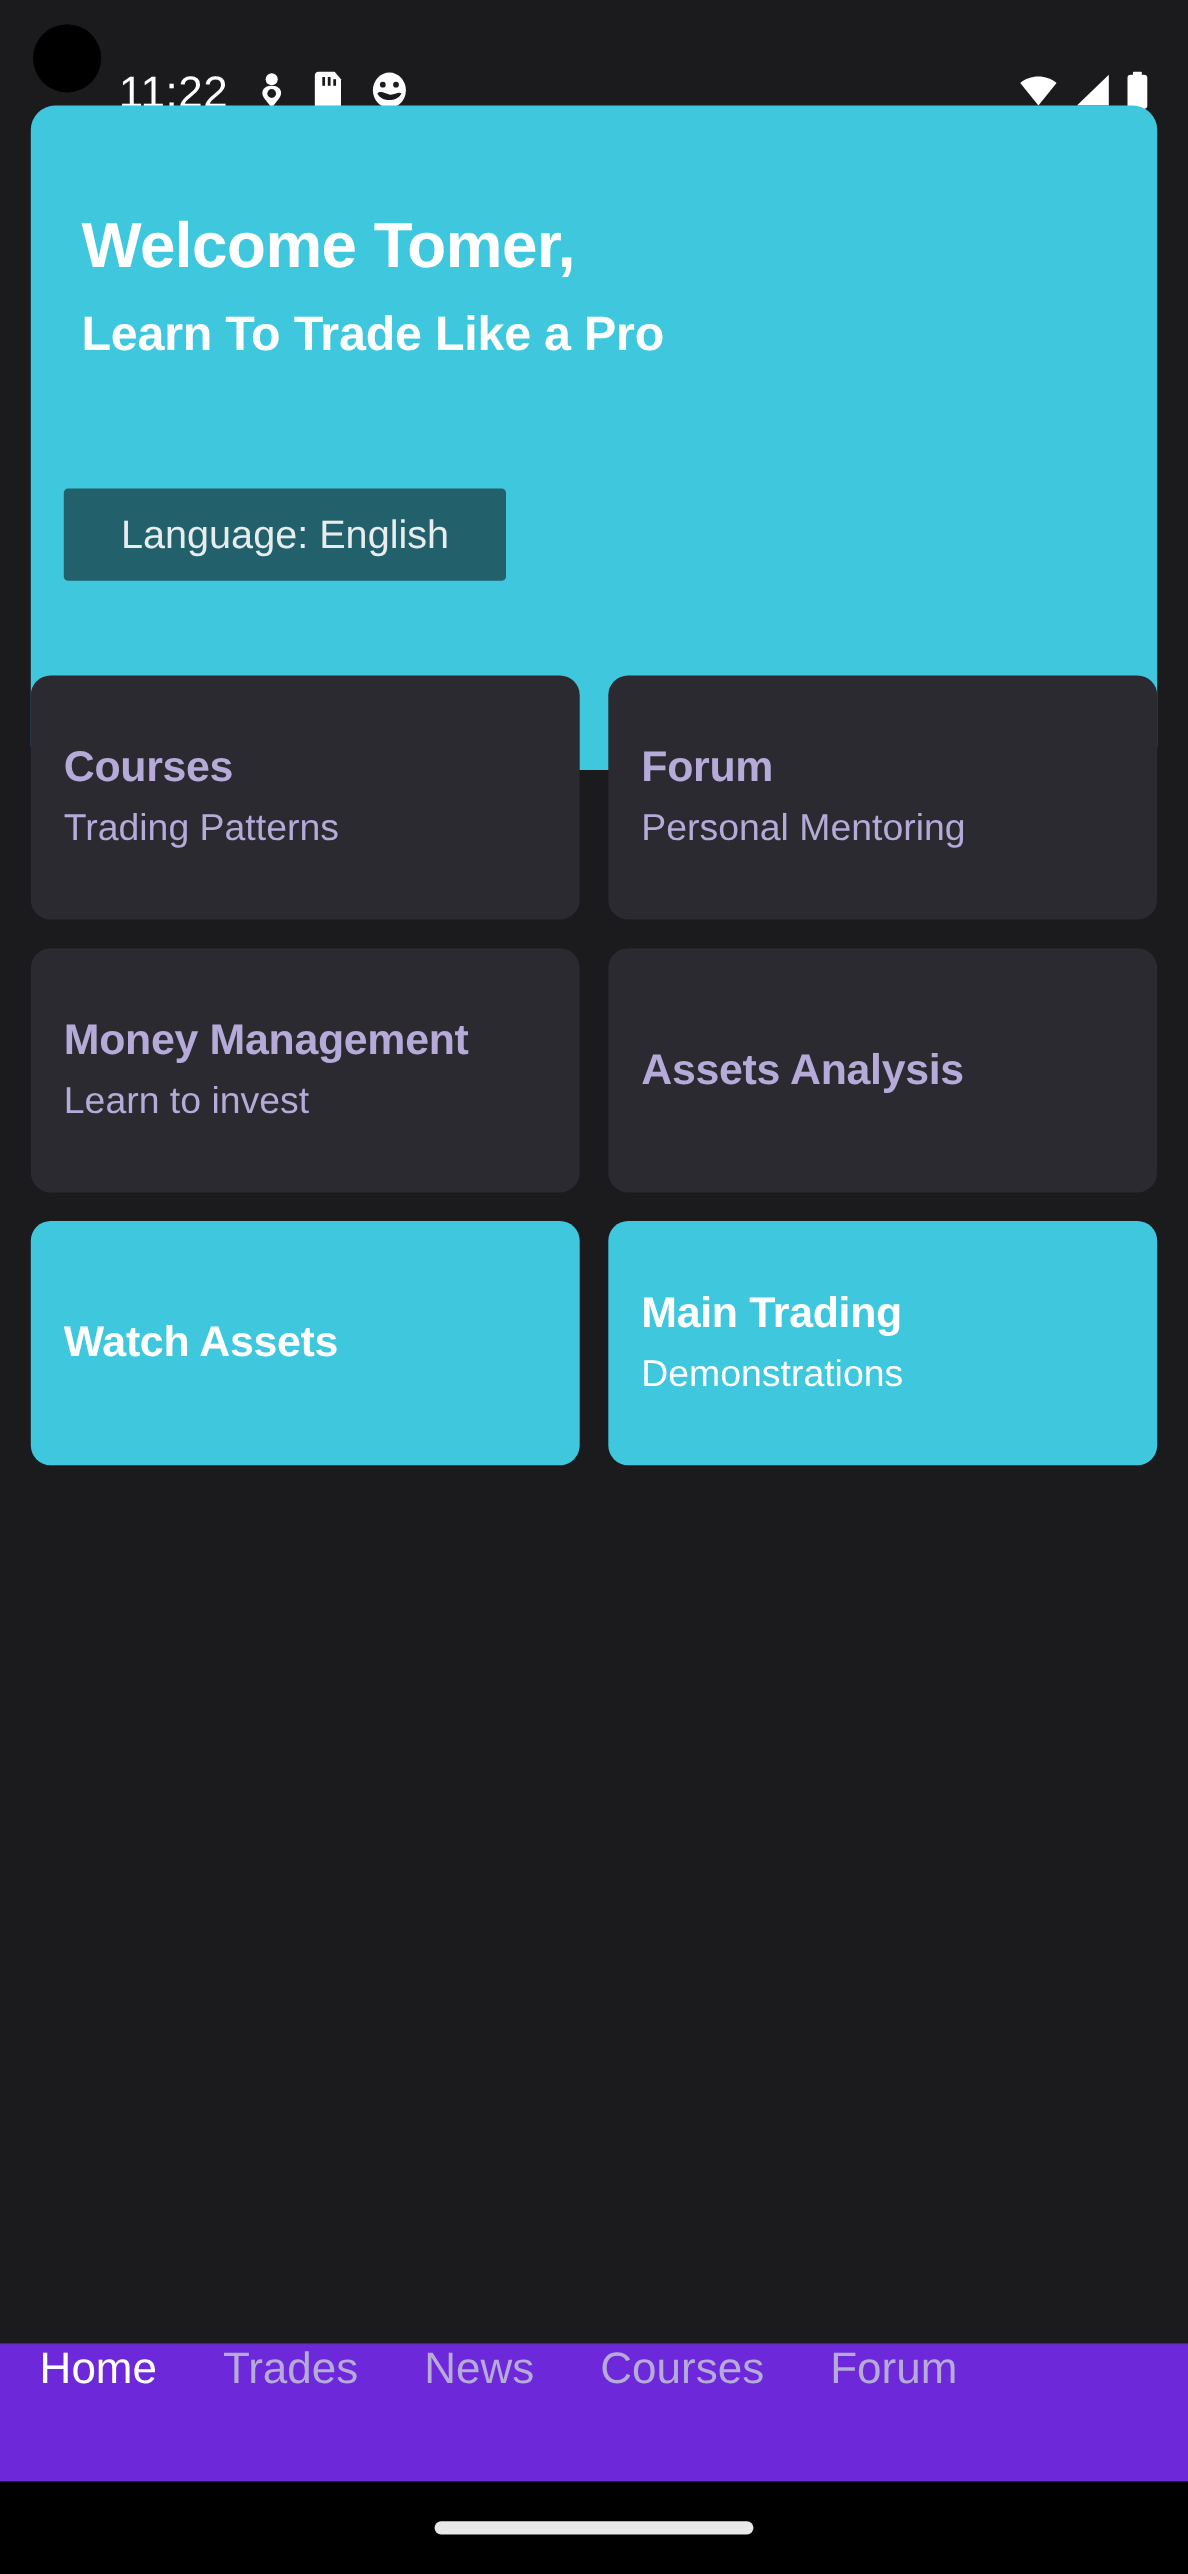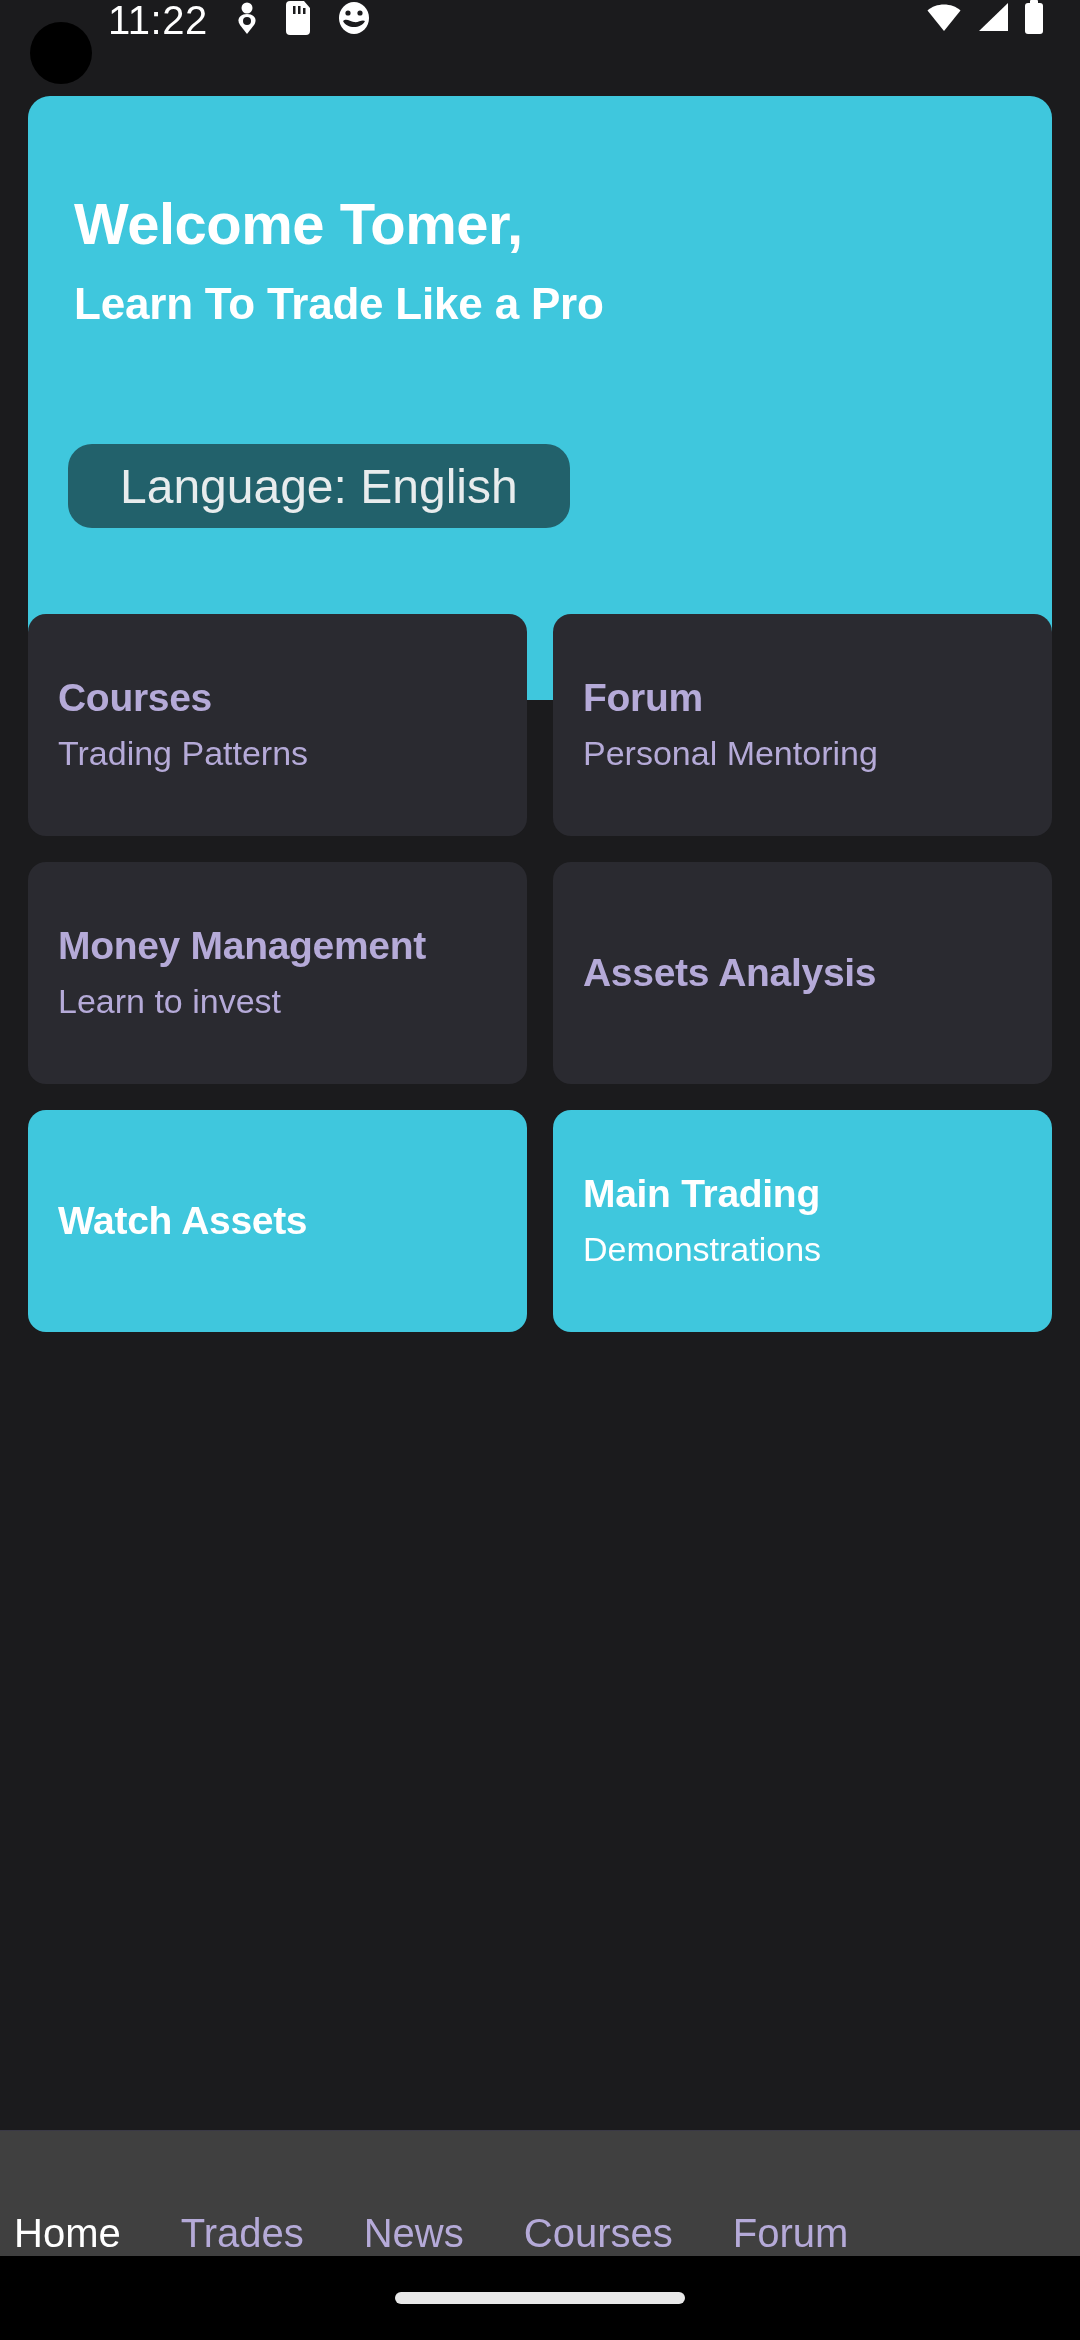--- a/index.html
+++ b/index.html
@@ -12,21 +12,21 @@
   .phone {
     position:relative;
     width:1080px; height:2340px;
     background:#1b1b1d;
     overflow:hidden;
   }
 
   
   .statusbar {
     position:absolute; top:0; left:0; right:0; height:104px;
-    display:flex; align-items:flex-start;
+    display:flex; align-items:flex-end;
     padding:0 36px 0 28px;
     color:#fff;
   }
   .punchhole {
     position:absolute; left:30px; top:22px;
     width:62px; height:62px; border-radius:50%;
     background:#000;
   }
   .sb-left { display:flex; align-items:center; gap:26px; margin-left:80px; }
   .sb-time { font-size:40px; letter-spacing:.5px; line-height:1; font-weight:400; }
@@ -50,25 +50,25 @@
     position:absolute; left:46px; top:96px;
     font-size:58px; font-weight:700; color:#ffffff; line-height:1.1;
     letter-spacing:-.5px;
   }
   .hero-sub {
     position:absolute; left:46px; top:184px;
     font-size:44px; font-weight:700; color:#ffffff; line-height:1.1;
     letter-spacing:-.2px;
   }
   .lang-btn {
-    position:absolute; left:40px; top:348px;
+    position:absolute; left:30px; top:348px;
     height:84px; padding:0 52px;
     display:flex; align-items:center; justify-content:center;
-    background:#22616b; border-radius:24px;
-    color:#e8eced; font-size:48px; font-weight:400;
+    background:#22616b; border-radius:4px;
+    color:#e8eced; font-size:36px; font-weight:400;
     cursor:pointer; border:none;
   }
 
   
   .grid {
     position:absolute; left:28px; right:28px; top:614px;
     display:grid;
     grid-template-columns:1fr 1fr;
     column-gap:26px;
     row-gap:26px;
@@ -90,23 +90,23 @@
   .card-sub {
     font-size:34px; font-weight:400; color:#b5aad8;
     line-height:1.1; margin-top:16px;
   }
   .card.accent .card-title { color:#ffffff; }
   .card.accent .card-sub   { color:#ffffff; }
 
   
   .bottomnav {
     position:absolute; left:0; right:0; bottom:84px; height:126px;
-    background:#404040;
-    display:flex; align-items:flex-end;
-    padding:0 14px;
+    background:#6d28d9;
+    display:flex; align-items:flex-start;
+    padding:0 36px;
     border-top:1px solid #3a3946;
   }
   .navitem {
     font-size:40px; color:#b5aad8; font-weight:400;
     cursor:pointer; white-space:nowrap;
     flex:0 0 auto;
   }
   .navitem + .navitem { margin-left:60px; }
   .navitem.active { color:#ffffff; }
 

